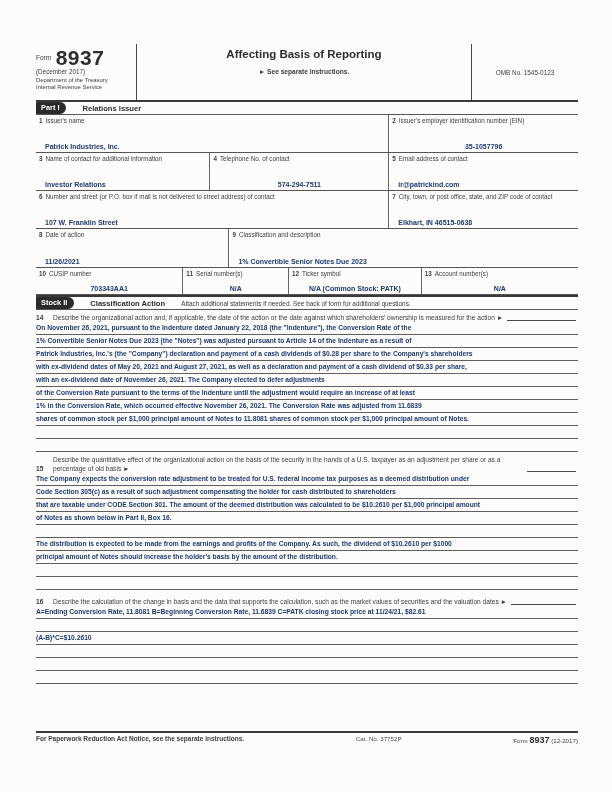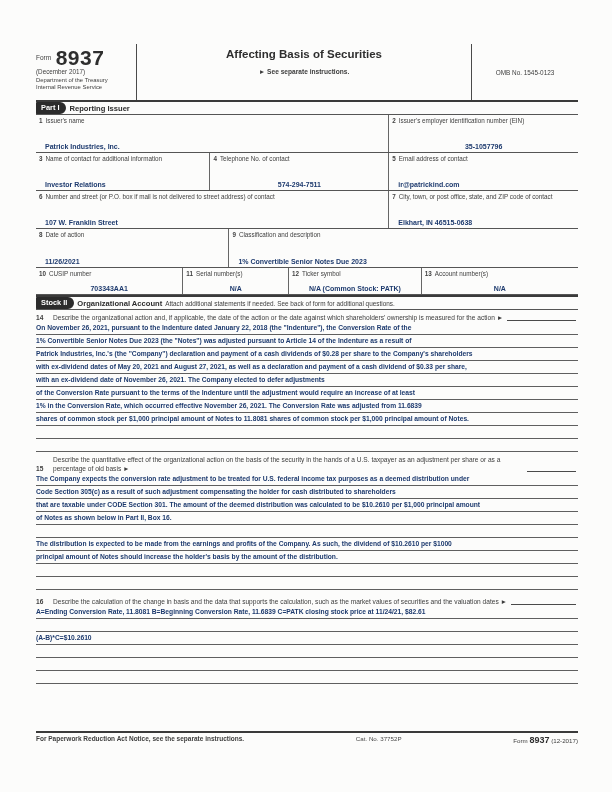--- a/index.html
+++ b/index.html
@@ -15,21 +15,21 @@
   .revision{font-size:6.3px;margin-top:-2px;}
   .agency{font-size:5.9px;line-height:7px;margin-top:2px;}
   .hdr-center{flex:1;text-align:center;padding-top:4px;}
   .hdr-title{font-size:11.5px;font-weight:bold;line-height:13.5px;color:#2e2e2e;}
   .see-sep{font-size:6.6px;font-weight:bold;margin-top:6px;}
   .hdr-right{width:106px;border-left:1.5px solid #4a4a4a;display:flex;align-items:center;justify-content:center;}
   .omb{font-size:6.4px;}
 
   
   .part-bar{border-top:2.2px solid #3a3a3a;border-bottom:1px solid #555;
-            display:flex;align-items:center;height:12px;gap:3px;background:#fcfcfb;}
+            display:flex;align-items:center;height:12px;gap:16px;background:#fcfcfb;}
   .part-chip{background:#2b2b2b;color:#fff;font-weight:bold;font-size:7.4px;
              padding:1px 7px 1.5px 5px;border-radius:1px 7px 7px 1px;line-height:9px;}
   .part-title{font-size:7.6px;font-weight:bold;color:#2e2e2e;}
   .part-note{font-size:6.4px;color:#3d3d3d;}
 
   
   .grid-row{display:flex;border-bottom:1px solid #555;}
   .cell{display:flex;flex-direction:column;justify-content:space-between;
         padding:2px 3px 1px 3px;box-sizing:border-box;}
   .cell + .cell{border-left:1px solid #666;}
@@ -71,32 +71,32 @@
         <span class="form-word">Form</span>
         <span class="form-number-big">8937</span>
         <div class="revision">(December 2017)</div>
         <div class="agency">
           <div>Department of the Treasury</div>
           <div>Internal Revenue Service</div>
         </div>
       </div>
       <div class="hdr-center">
         <div class="hdr-title">
-          <div>Affecting Basis of Securities</div>
+          <div>Affecting Basis of Reporting</div>
         </div>
         <div class="see-sep">► See separate instructions.</div>
       </div>
       <div class="hdr-right">
         <span class="omb">OMB No. 1545-0123</span>
       </div>
     </div>
 
     <div class="part-bar">
       <span class="part-chip">Part I</span>
-      <span class="part-title">Reporting Issuer</span>
+      <span class="part-title">Relations Issuer</span>
     </div>
 
     <div class="grid-row rowA">
       <div class="cell" style="width:65%">
         <div class="cell-label"><b>1</b><span>Issuer's name</span></div>
         <div class="cell-value v-left">Patrick Industries, Inc.</div>
       </div>
       <div class="cell" style="width:35%">
         <div class="cell-label"><b>2</b><span>Issuer's employer identification number (EIN)</span></div>
         <div class="cell-value v-center">35-1057796</div>
@@ -154,21 +154,21 @@
         <div class="cell-value v-center">N/A (Common Stock: PATK)</div>
       </div>
       <div class="cell" style="width:29%">
         <div class="cell-label"><b>13</b><span>Account number(s)</span></div>
         <div class="cell-value v-center">N/A</div>
       </div>
     </div>
 
     <div class="part-bar">
       <span class="part-chip">Stock II</span>
-      <span class="part-title">Organizational Account</span>
+      <span class="part-title">Classification Action</span>
       <span class="part-note">Attach additional statements if needed. See back of form for additional questions.</span>
     </div>
 
     <div class="question">
       <div class="qno">14</div>
       <div class="qtext">Describe the organizational action and, if applicable, the date of the action or the date against which shareholders' ownership is measured for the action ►</div>
       <div class="qrule"></div>
     </div>
     <div>
       <div class="ans-line">On November 26, 2021, pursuant to the Indenture dated January 22, 2018 (the "Indenture"), the Conversion Rate of the</div>

